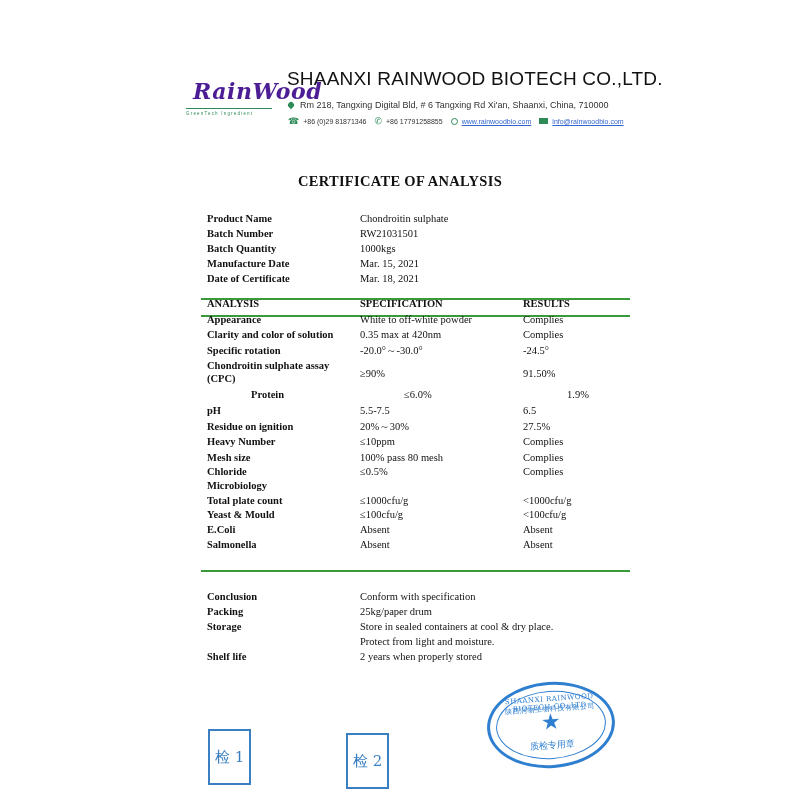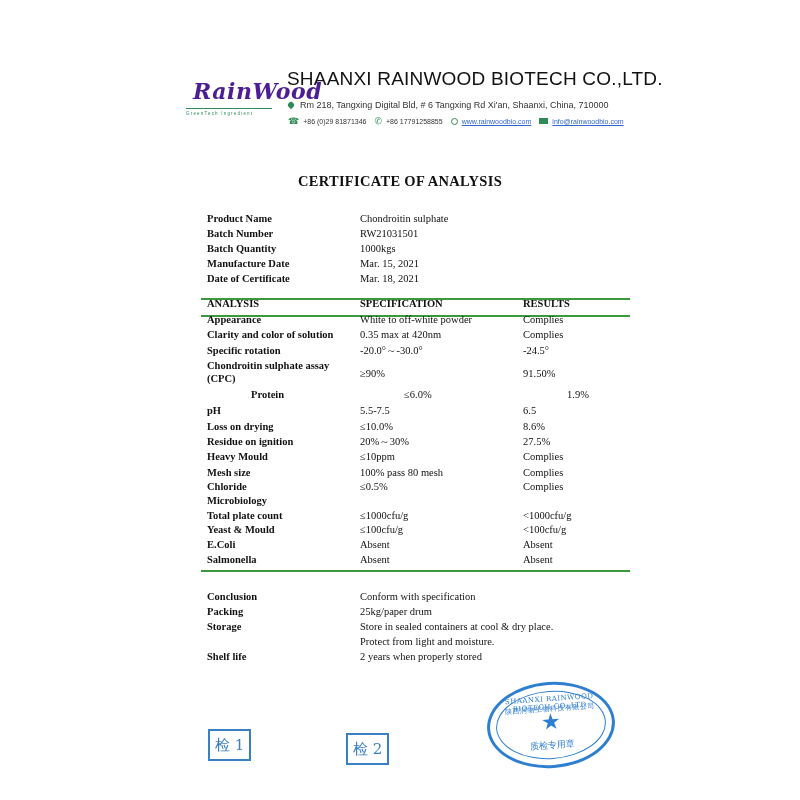--- a/index.html
+++ b/index.html
@@ -38,21 +38,21 @@
   .c3 { width:110px; }
   .trow.tall .c2, .trow.tall .c3 { display:flex; align-items:center; }
   .thead .c1, .thead .c2, .thead .c3 { font-weight:bold; }
 
   
   .footer { position:absolute; left:207px; top:589px; font-size:10.5px; line-height:15px; }
   .footer .row { display:flex; }
   .footer .k { width:153px; font-weight:bold; }
 
   
-  .stamp-box { position:absolute; height:20px; border:2px solid #3a7fc1; color:#3a7fc1; font-size:15px; line-height:20px; padding:4px 5px; font-family:"DejaVu Serif", serif; }
+  .stamp-box { position:absolute; height:20px; border:2px solid #3a7fc1; color:#3a7fc1; font-size:15px; line-height:20px; padding:16px 5px; font-family:"DejaVu Serif", serif; }
   .seal { position:absolute; left:487px; top:682px; width:128px; height:86px; border:3px solid #2f7fd0; border-radius:50%; box-sizing:border-box; color:#2f7fd0; }
   .seal-inner { position:absolute; left:6px; top:6px; right:6px; bottom:6px; border:1px solid #2f7fd0; border-radius:50%; }
   .seal-star { position:absolute; left:0; right:0; top:26px; text-align:center; font-size:22px; line-height:22px; }
   .seal-text { position:absolute; left:0; right:0; top:54px; text-align:center; font-size:9px; font-family:"DejaVu Sans", sans-serif; }
   .seal-top { position:absolute; left:0; right:0; top:10px; text-align:center; font-size:7px; font-family:"DejaVu Serif", serif; letter-spacing:0.5px; }
 </style>
 </head>
 <body>
 
 <div class="logo">
@@ -139,31 +139,26 @@
     <span class="c1">Protein</span>
     <span class="c2">≤6.0%</span>
     <span class="c3">1.9%</span>
   </div>
   <div class="trow" style="height:16px;line-height:16px;">
     <span class="c1">pH</span>
     <span class="c2">5.5-7.5</span>
     <span class="c3">6.5</span>
   </div>
   <div class="trow">
-    <span class="c1">Loss on drying</span>
-    <span class="c2">≤10.0%</span>
-    <span class="c3">8.6%</span>
-  </div>
-  <div class="trow">
     <span class="c1">Residue on ignition</span>
     <span class="c2">20%～30%</span>
     <span class="c3">27.5%</span>
   </div>
   <div class="trow" style="height:16px;line-height:16px;">
-    <span class="c1">Heavy Mould</span>
+    <span class="c1">Heavy Number</span>
     <span class="c2">≤10ppm</span>
     <span class="c3">Complies</span>
   </div>
   <div class="trow">
     <span class="c1">Mesh size</span>
     <span class="c2">100% pass 80 mesh</span>
     <span class="c3">Complies</span>
   </div>
   <div class="trow" style="height:14px;line-height:14px;">
     <span class="c1">Chloride</span>

